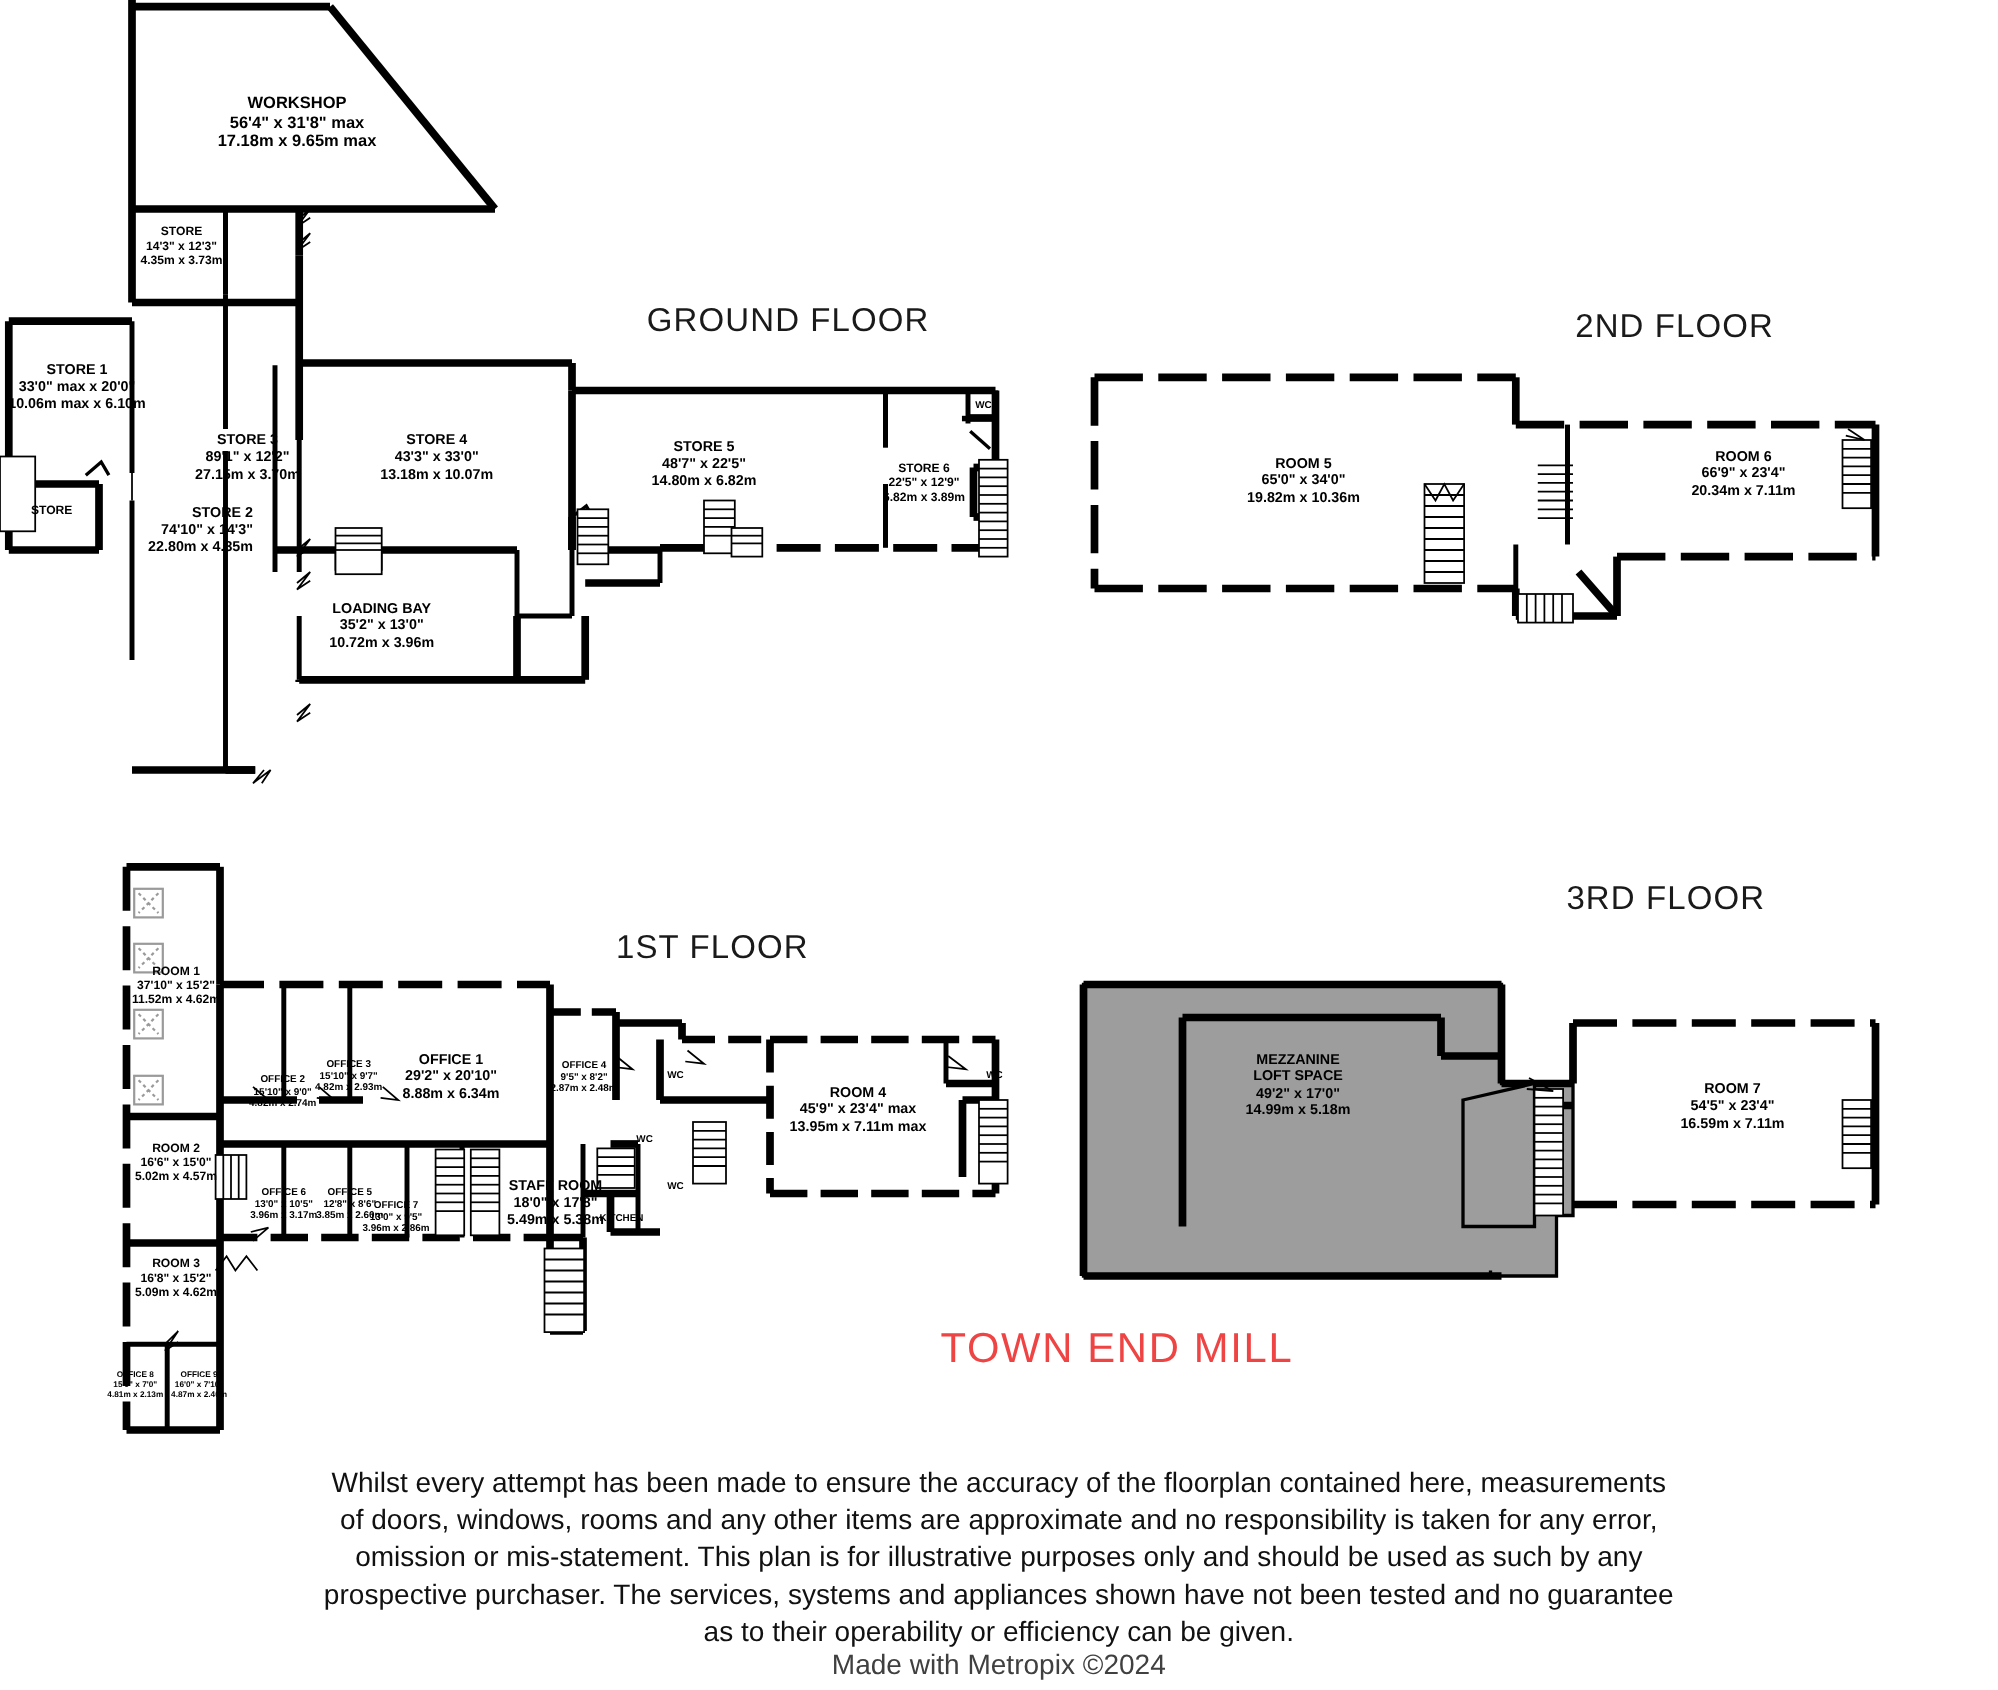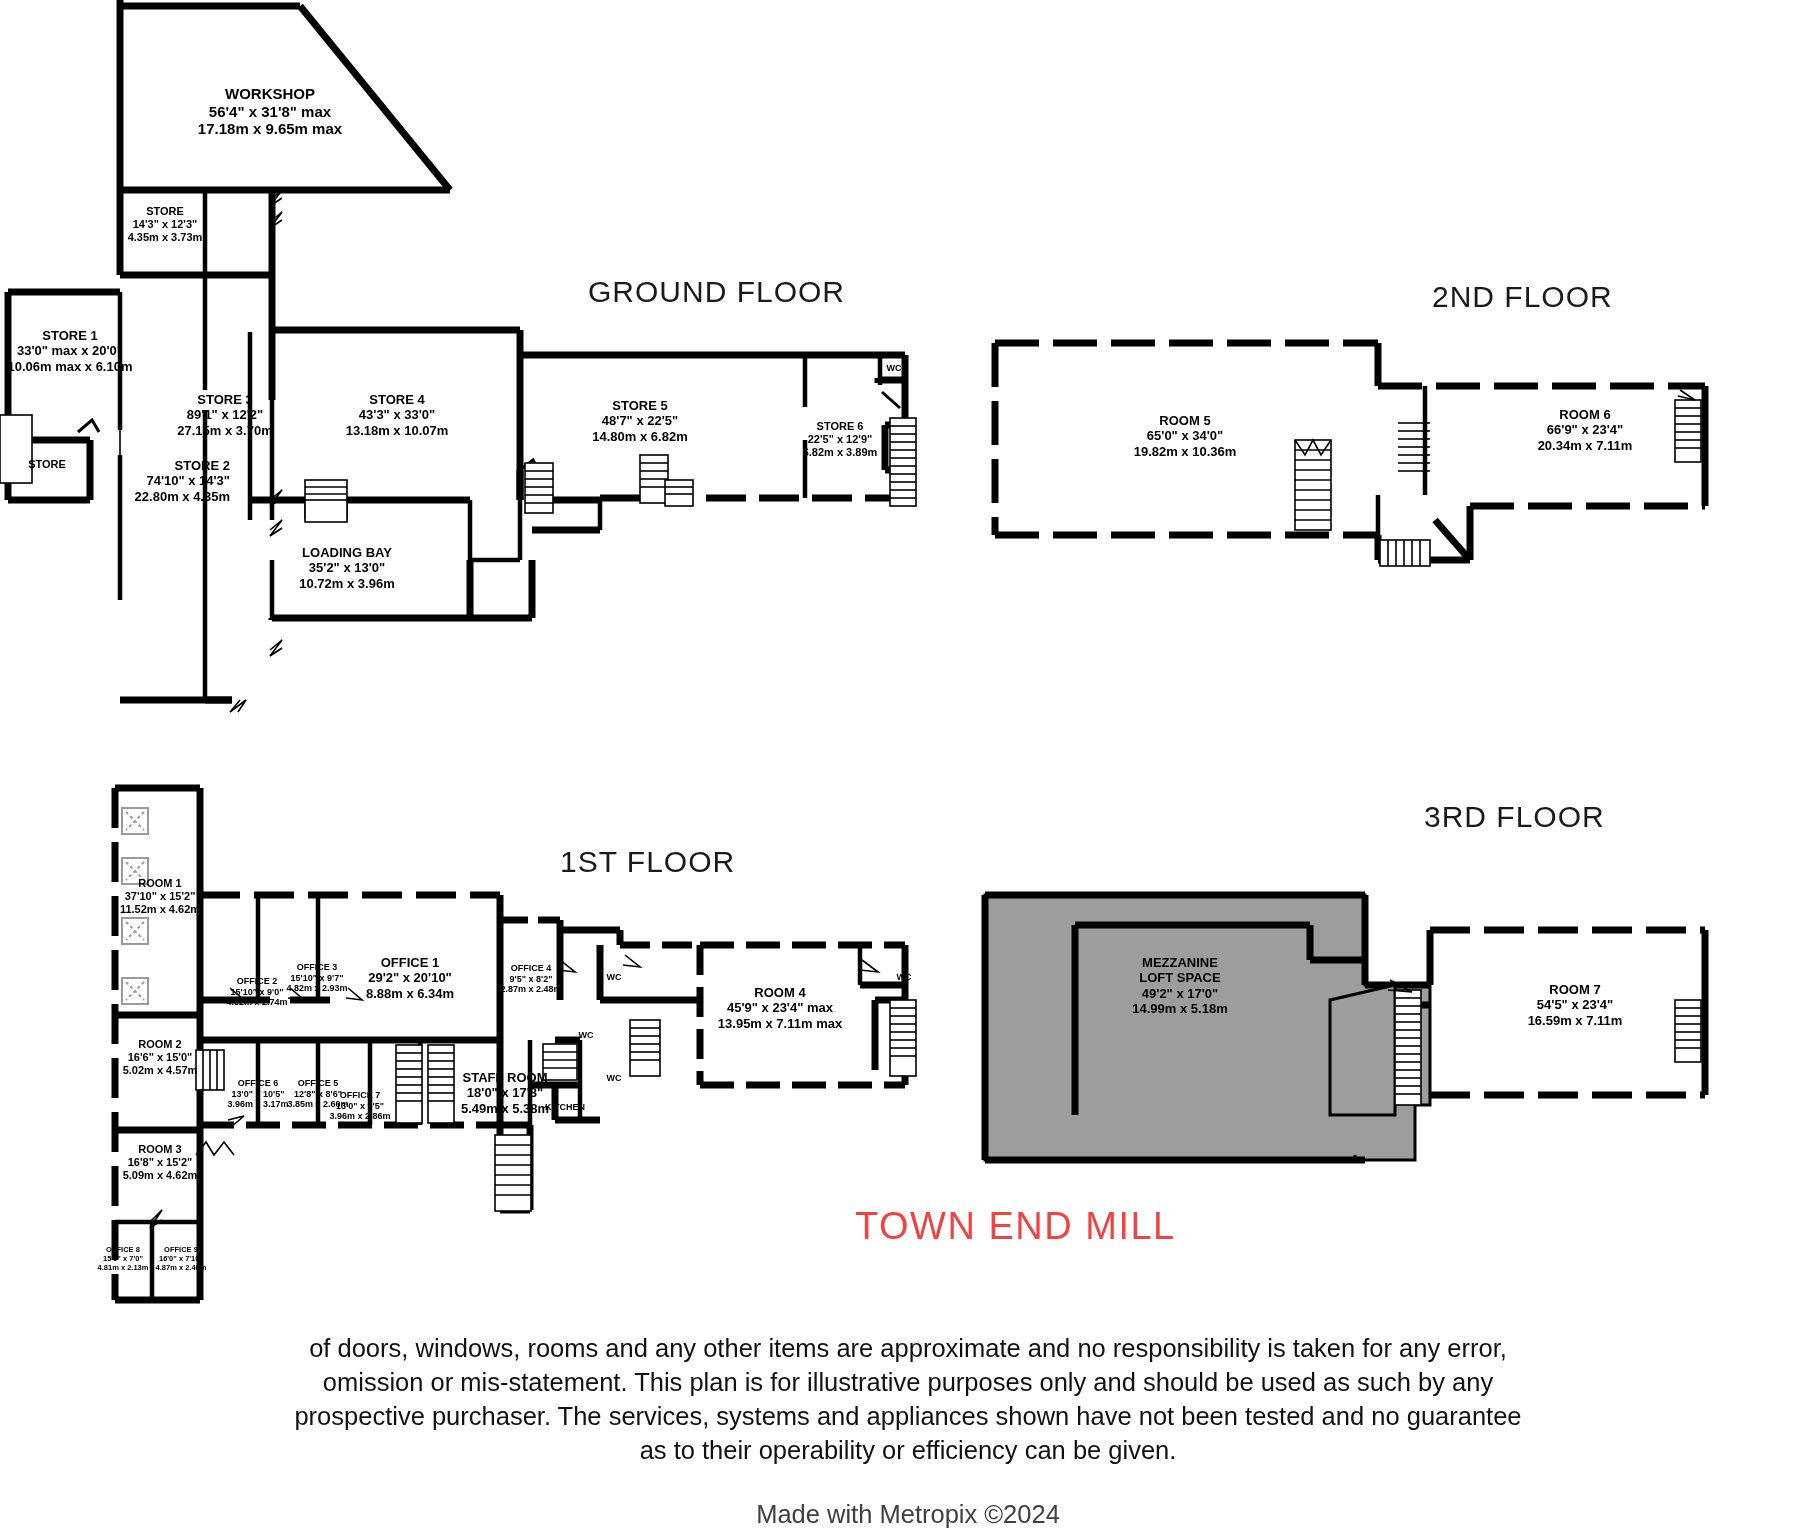--- a/index.html
+++ b/index.html
@@ -597,20 +597,21 @@
 
   <div class="room-label sz-md" style="left:1475px;top:982px;width:200px;">
     <span class="nm">ROOM 7</span>
     <span class="d1">54'5"  x 23'4"</span>
     <span class="d2">16.59m  x 7.11m</span>
   </div>
 
   <div class="plan-title" style="left:855px;top:1205px;">TOWN END MILL</div>
 
   <div class="disclaimer" style="top:1332px;">
+    <span class="line">Whilst every attempt has been made to ensure the accuracy of the floorplan contained here, measurements</span>
     <span class="line">of doors, windows, rooms and any other items are approximate and no responsibility is taken for any error,</span>
     <span class="line">omission or mis-statement. This plan is for illustrative purposes only and should be used as such by any</span>
     <span class="line">prospective purchaser. The services, systems and appliances shown have not been tested and no guarantee</span>
     <span class="line">as to their operability or efficiency can be given.</span>
   </div>
   <div class="credit" style="top:1500px;">Made with Metropix ©2024</div>
 
 </div>
 
 </body></html>

